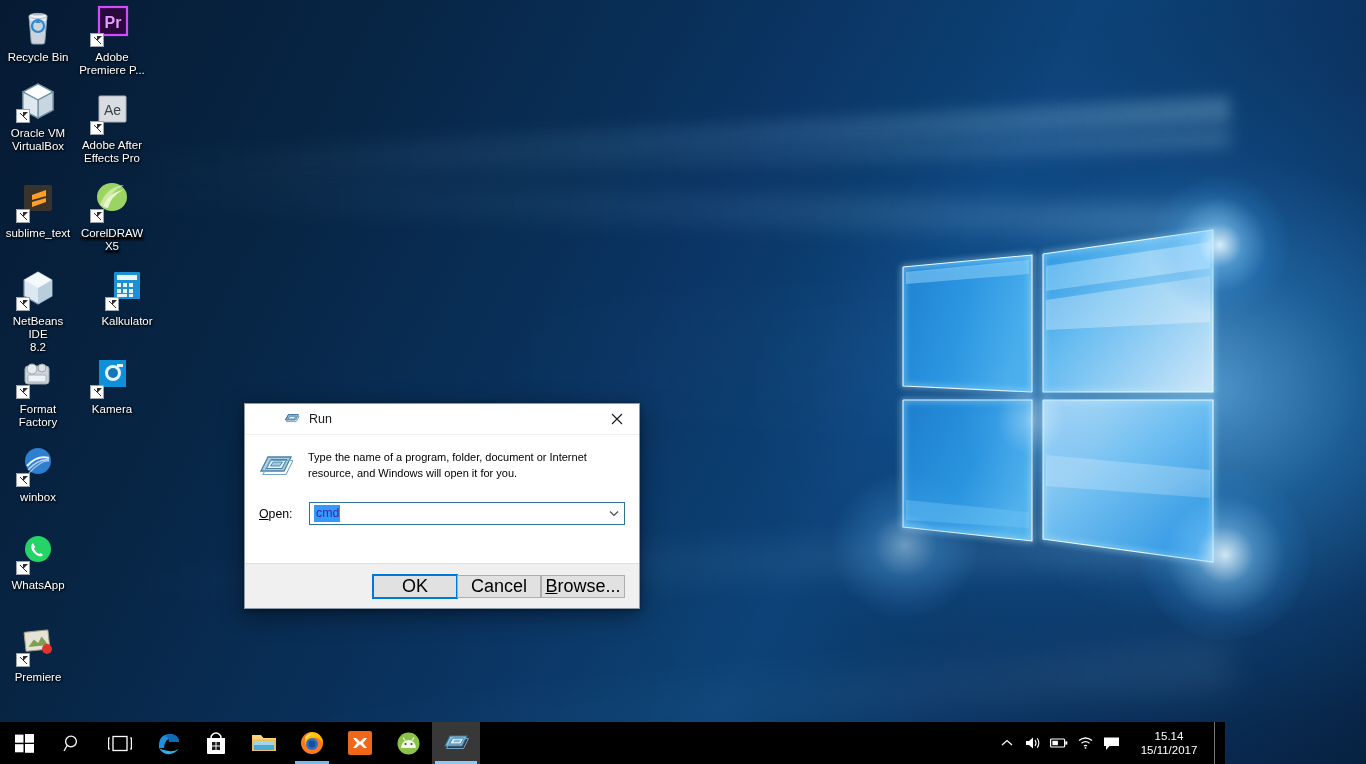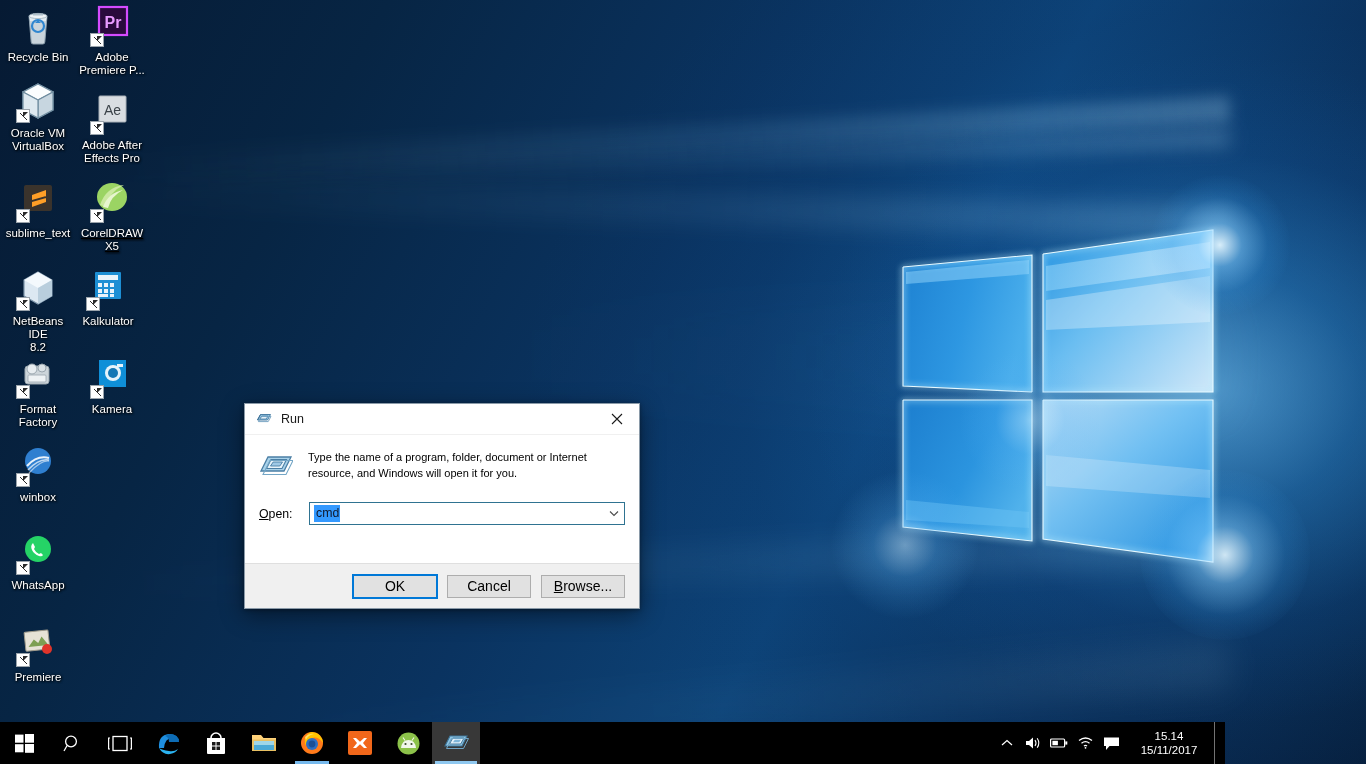--- a/index.html
+++ b/index.html
@@ -122,20 +122,21 @@
     font-family: "Liberation Sans", sans-serif;
     box-sizing: border-box;
   }
   #run-titlebar {
     position: relative;
     height: 30px;
     background: #ffffff;
     display: flex;
     align-items: center;
     border-bottom: 1px solid #f0f0f0;
+    padding-left: 28px;
   }
   #run-titlebar .tb-icon { margin-left: 11px; width: 16px; height: 16px; display:block; }
   #run-title-text {
     margin-left: 9px;
     font-size: 12.5px;
     color: #1a1a1a;
   }
   #run-close {
     position: absolute;
     right: 0; top: 0;
@@ -180,21 +181,21 @@
     height: 23px;
     background: #ffffff;
     border: 1px solid #2f7391;
     box-sizing: border-box;
     display: flex;
     align-items: center;
   }
   #run-combo-value {
     margin-left: 4px;
     font-size: 12.3px;
-    color: #0f172a;
+    color: #4c1d95;
     background: #3399ff;
     padding: 1px 1px 1px 2px;
     line-height: 15px;
   }
   #run-combo-caret {
     position: absolute;
     right: 1px; top: 1px;
     width: 19px; height: 19px;
     display:flex; align-items:center; justify-content:center;
     cursor: default;
@@ -208,24 +209,23 @@
     border-top: 1px solid #dfdfdf;
     display: flex;
     align-items: center;
     justify-content: flex-end;
     padding-right: 14px;
     box-sizing: border-box;
   }
   .btn {
     height: 23px;
     width: 84px;
-    margin-left: 10px;
     background: #e1e1e1;
     border: 1px solid #adadad;
-    font-size: 14px;
+    font-size: 18px;
     color: #000;
     font-family: "Liberation Sans", sans-serif;
     display: flex; align-items:center; justify-content:center;
     cursor: default;
     box-sizing: border-box;
   }
   .btn.default {
     outline: 1px solid #0078d7;
     outline-offset: 0px;
     border: 1px solid #0078d7;
@@ -464,21 +464,21 @@
         <svg class="ico" viewBox="0 0 44 44">
           <path d="M22 4 L36 12 L36 28 L22 36 L8 28 L8 12 Z" fill="#dce8f2" stroke="#7d95aa" stroke-width="1.2"></path>
           <path d="M22 4 L36 12 L22 20 L8 12 Z" fill="#f4f9fd"></path>
           <path d="M22 20 L36 12 L36 28 L22 36 Z" fill="#b9cedd"></path>
         </svg>
         <div class="shortcut"></div>
       </div>
       <div class="label">NetBeans IDE<br>8.2</div>
     </div>
 
-    <div class="dicon" style="left:72px; top:268px;">
+    <div class="dicon" style="left:91px; top:268px;">
       <div class="glyphwrap">
         <svg class="ico" viewBox="0 0 44 44">
           <rect x="9" y="4" width="26" height="27" rx="1" fill="#1d8fd4"></rect>
           <rect x="12" y="7" width="20" height="5" fill="#e9f4fb"></rect>
           <g fill="#e9f4fb">
             <rect x="12" y="15" width="4" height="4"></rect>
               <rect x="18" y="15" width="4" height="4"></rect>
             <rect x="24" y="15" width="4" height="4"></rect>
               <rect x="12" y="21" width="4" height="4"></rect>
             <rect x="18" y="21" width="4" height="4"></rect>

